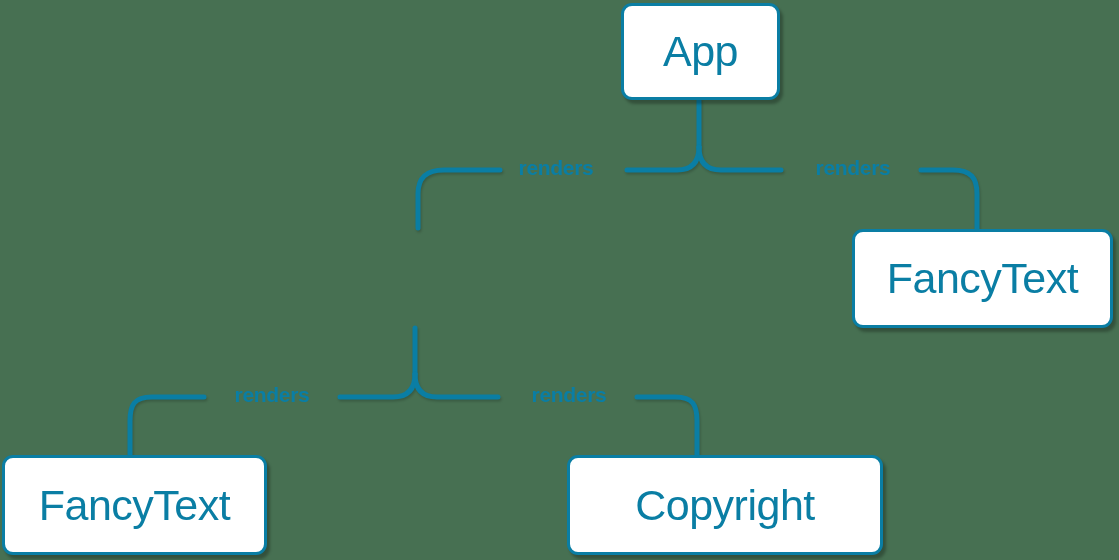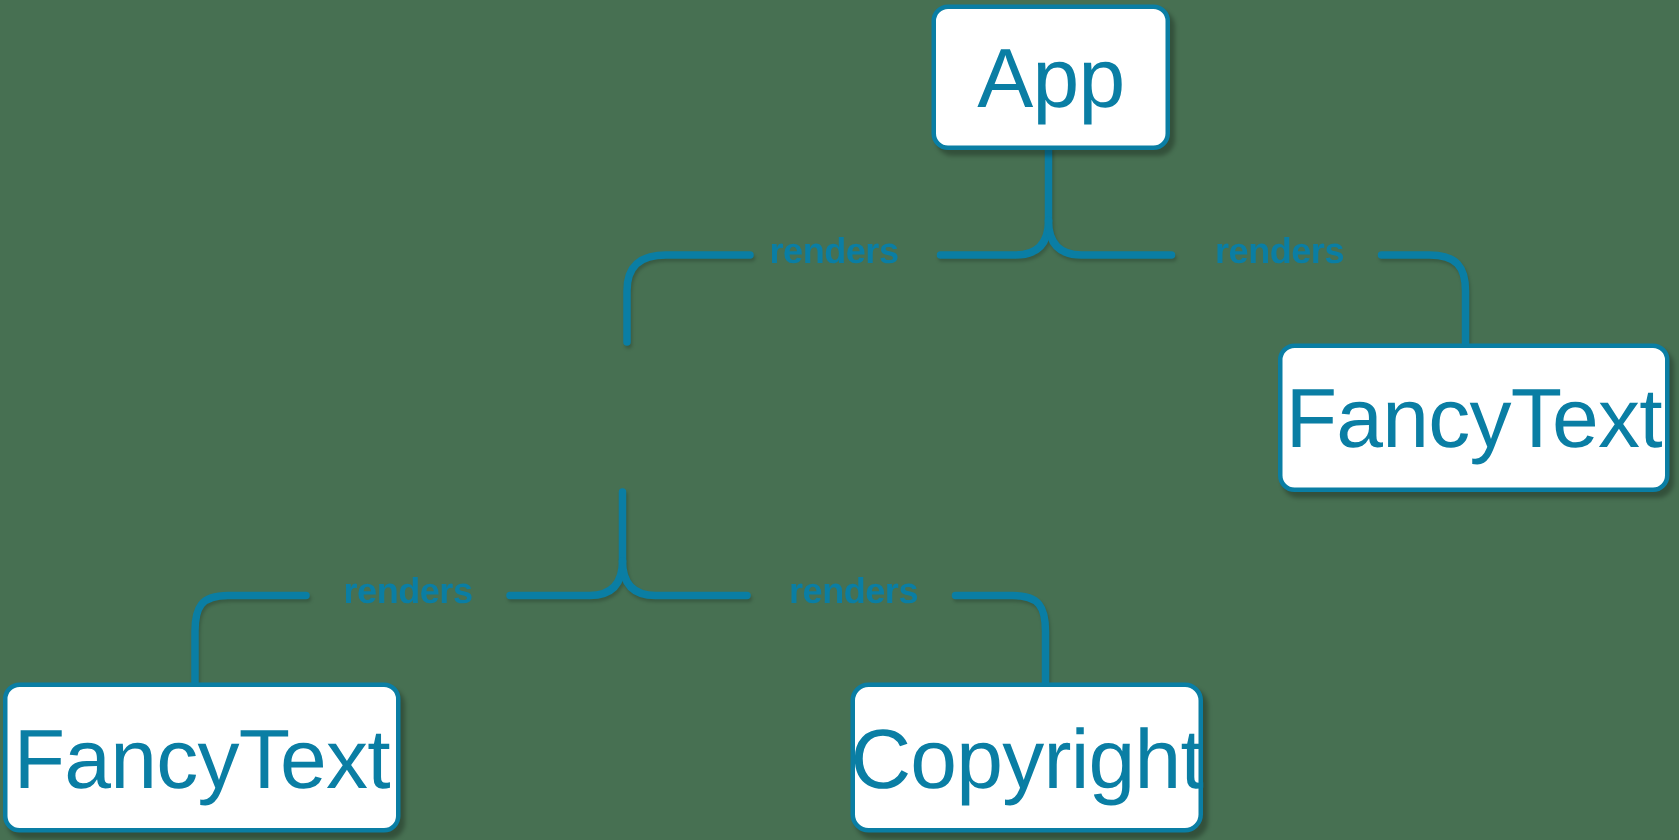--- a/index.html
+++ b/index.html
@@ -33,35 +33,35 @@
     position: absolute;
     box-sizing: border-box;
     background: #ffffff;
     border: 3px solid #0a7ea4;
     border-radius: 11px;
     box-shadow: 3px 4px 3px rgba(0,0,0,0.28);
     display: flex;
     align-items: center;
     justify-content: center;
     color: #0a7ea4;
-    font-size: 56px;
+    font-size: 43px;
     font-weight: 500;
     letter-spacing: -0.5px;
     white-space: nowrap;
   }
   .node-app            { left: 621px; top: 3px;   width: 159px; height: 97px;  }
   .node-inspiration    { left: 196px; top: 228px; width: 460px; height: 100px; }
   .node-fancy-right    { left: 852px; top: 229px; width: 261px; height: 99px;  }
   .node-fancy-left     { left: 2px;   top: 455px; width: 265px; height: 100px; }
-  .node-copyright      { left: 567px; top: 455px; width: 235px; height: 100px; border-radius: 12px; }
+  .node-copyright      { left: 567px; top: 455px; width: 316px; height: 100px; }
   .edge-label {
     position: absolute;
     transform: translate(-50%, -50%);
     color: #0a7ea4;
-    font-size: 24px;
+    font-size: 21px;
     font-weight: 600;
     letter-spacing: -0.3px;
     white-space: nowrap;
   }
   .edge-label-1 { left: 556px; top: 168px; }
   .edge-label-2 { left: 853px; top: 168px; }
   .edge-label-3 { left: 272px; top: 395px; }
   .edge-label-4 { left: 569px; top: 395px; }
 </style>
 </head>

